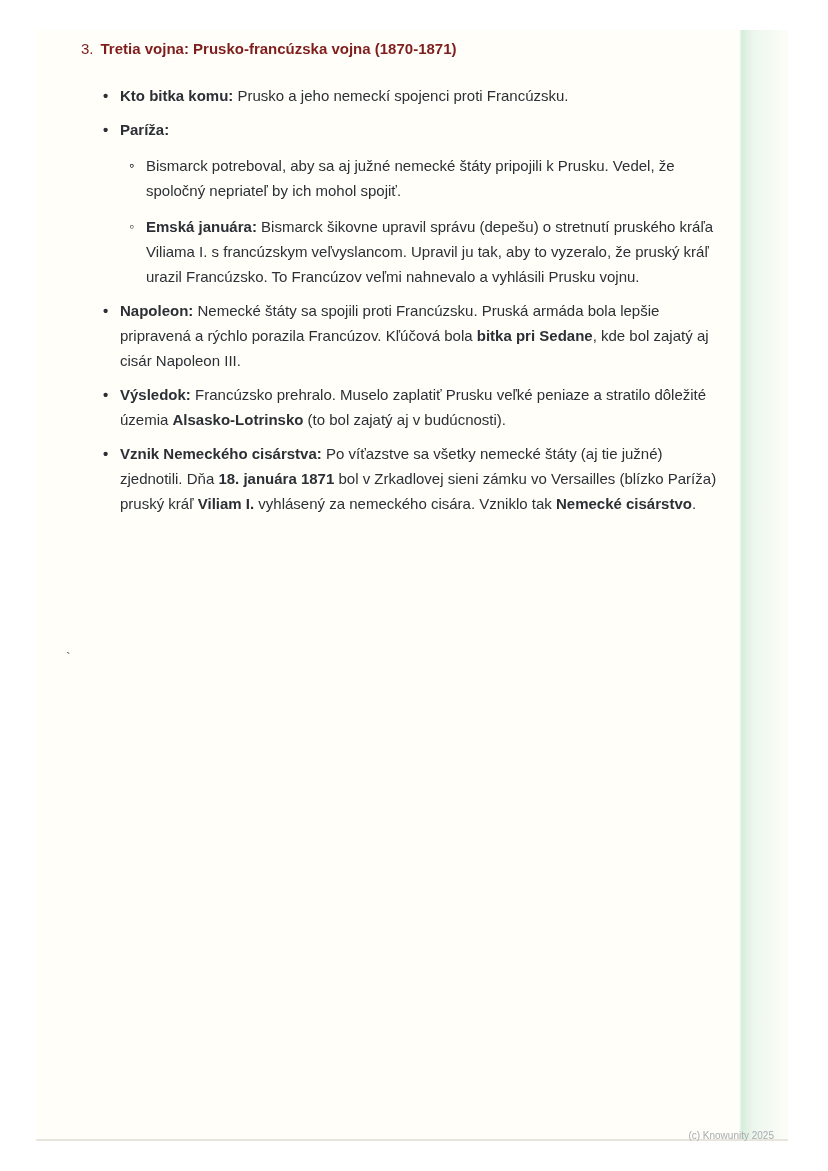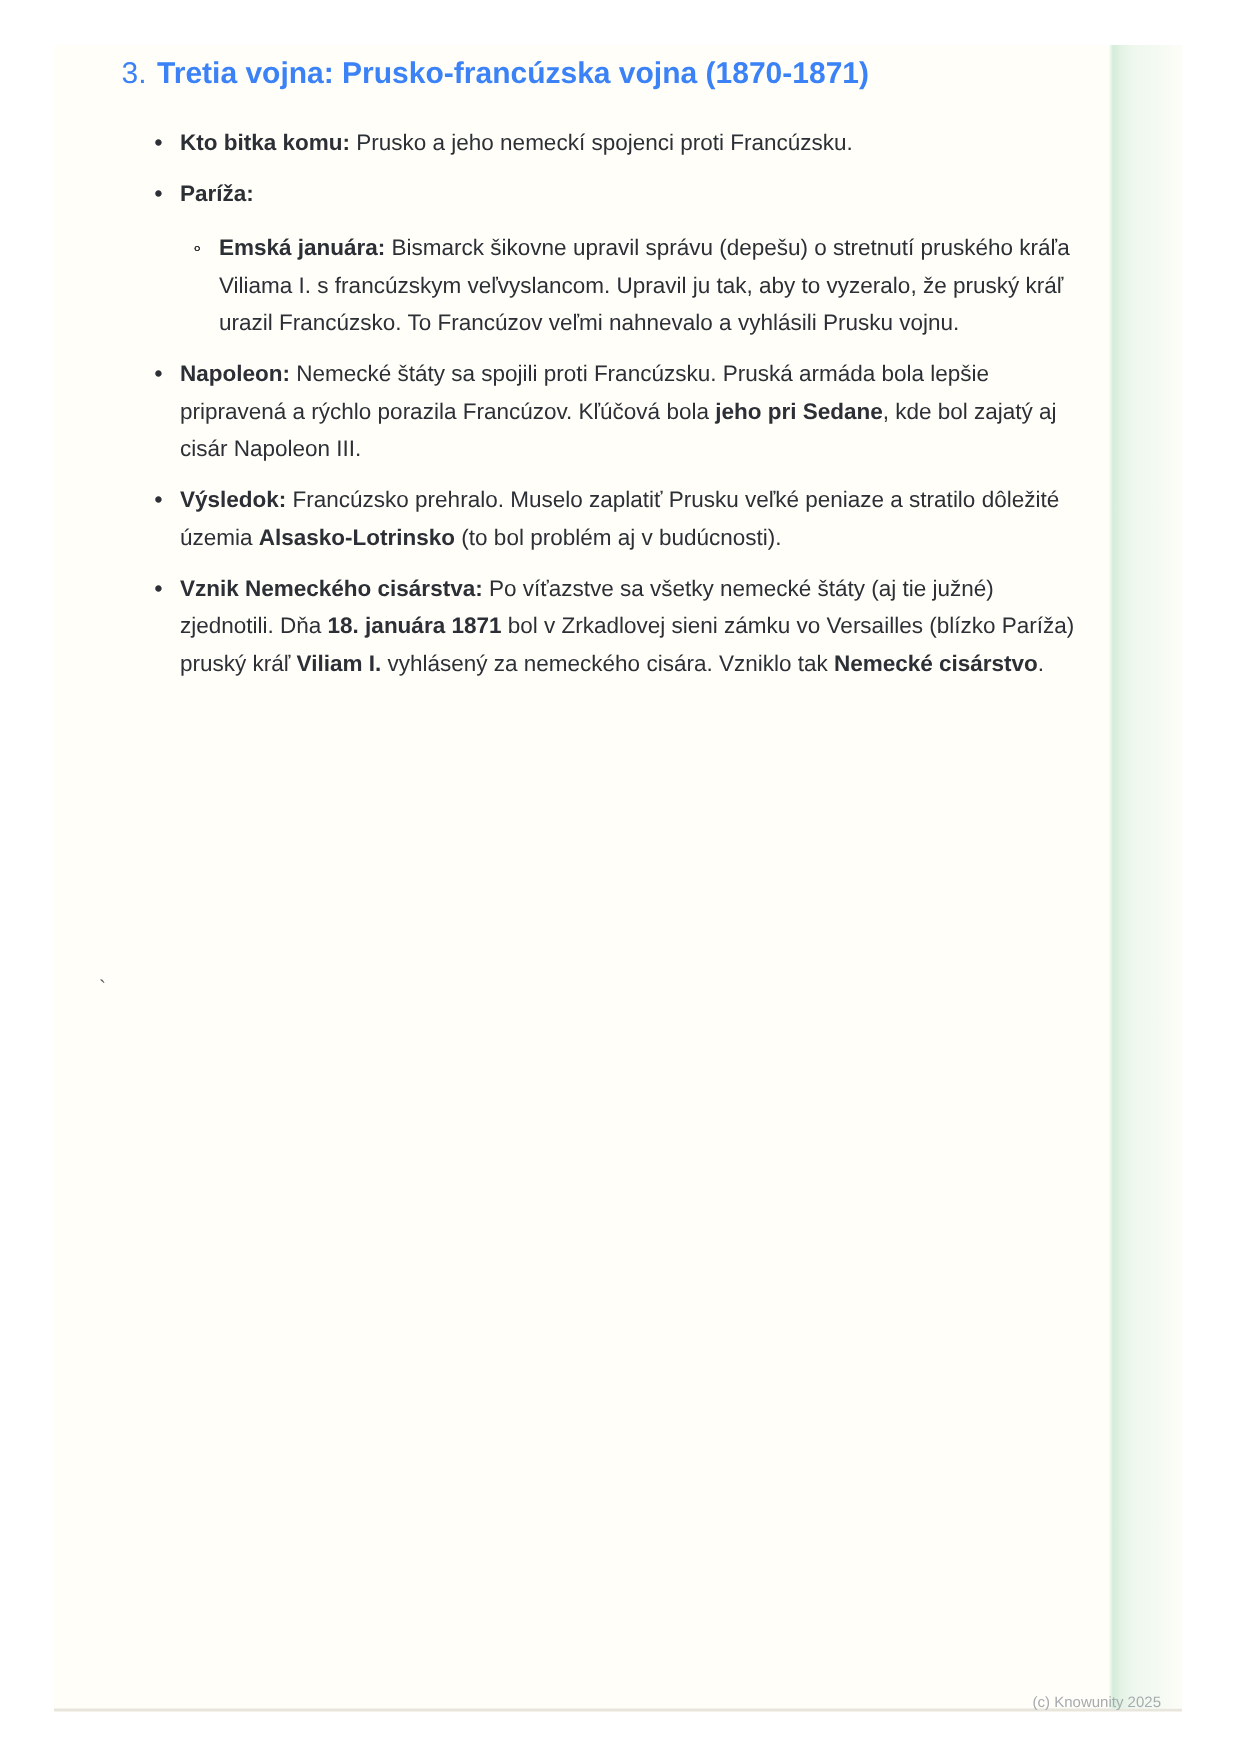--- a/index.html
+++ b/index.html
@@ -34,23 +34,23 @@
       #f4faf2 32px,
       #fdfdf8 49px);
   }
   .content {
     position: absolute;
     left: 45px;
     top: 8px;
     width: 620px;
   }
   .heading {
-    font-size: 20px;
+    font-size: 15px;
     line-height: 22px;
-    color: #3b82f6;
+    color: #7f1d1d;
     white-space: nowrap;
   }
   .heading .num { font-weight: normal; margin-right: 7px; }
   .heading .title { font-weight: bold; }
   ul { list-style: none; margin: 0; padding: 0; }
   .l1 { margin-top: 23px; }
   .li1 {
     position: relative;
     padding-left: 39px;
     margin-bottom: 9px;
@@ -103,24 +103,24 @@
   <div class="page">
     <div class="band"></div>
     <div class="content">
       <div class="heading">
         <span class="num">3.</span><span class="title">Tretia vojna: Prusko-francúzska vojna (1870-1871)</span>
       </div>
       <ul class="l1" id="bullet-list">
           <li class="li1"><span class="mk1">•</span><span class="b">Kto bitka komu:</span><span> Prusko a jeho nemeckí spojenci proti Francúzsku.</span></li>
           <li class="li1"><span class="mk1">•</span><span class="b">Paríža:</span><ul class="l2">
               <li class="li2"><span class="mk2">◦</span></li>
-              <li class="li2"><span class="mk2">◦</span></li>
+              <li class="li2"><span class="mk2">◦</span><span>Bismarck potreboval, aby sa aj južné nemecké štáty pripojili k Prusku. Vedel, že spoločný nepriateľ by ich mohol spojiť.</span></li>
               <li class="li2"><span class="mk2">◦</span><span class="b">Emská januára:</span><span> Bismarck šikovne upravil správu (depešu) o stretnutí pruského kráľa Viliama I. s francúzskym veľvyslancom. Upravil ju tak, aby to vyzeralo, že pruský kráľ urazil Francúzsko. To Francúzov veľmi nahnevalo a vyhlásili Prusku vojnu.</span></li>
             </ul></li>
-          <li class="li1"><span class="mk1">•</span><span class="b">Napoleon:</span><span> Nemecké štáty sa spojili proti Francúzsku. Pruská armáda bola lepšie pripravená a rýchlo porazila Francúzov. Kľúčová bola </span><span class="b">jeho pri Sedane</span><span>, kde bol zajatý aj cisár Napoleon III.</span></li>
-          <li class="li1"><span class="mk1">•</span><span class="b">Výsledok:</span><span> Francúzsko prehralo. Muselo zaplatiť Prusku veľké peniaze a stratilo dôležité územia </span><span class="b">Alsasko-Lotrinsko</span><span> (to bol problém aj v budúcnosti).</span></li>
+          <li class="li1"><span class="mk1">•</span><span class="b">Napoleon:</span><span> Nemecké štáty sa spojili proti Francúzsku. Pruská armáda bola lepšie pripravená a rýchlo porazila Francúzov. Kľúčová bola </span><span class="b">bitka pri Sedane</span><span>, kde bol zajatý aj cisár Napoleon III.</span></li>
+          <li class="li1"><span class="mk1">•</span><span class="b">Výsledok:</span><span> Francúzsko prehralo. Muselo zaplatiť Prusku veľké peniaze a stratilo dôležité územia </span><span class="b">Alsasko-Lotrinsko</span><span> (to bol zajatý aj v budúcnosti).</span></li>
           <li class="li1"><span class="mk1">•</span><span class="b">Vznik Nemeckého cisárstva:</span><span> Po víťazstve sa všetky nemecké štáty (aj tie južné) zjednotili. Dňa </span><span class="b">18. januára 1871</span><span> bol v Zrkadlovej sieni zámku vo Versailles (blízko Paríža) pruský kráľ </span><span class="b">Viliam I.</span><span> vyhlásený za nemeckého cisára. Vzniklo tak </span><span class="b">Nemecké cisárstvo</span><span>.</span></li>
         </ul>
     </div>
     <span class="stray">`</span>
     <div class="footer">(c) Knowunity 2025</div>
   </div>
 </div>
 
 </body></html>

